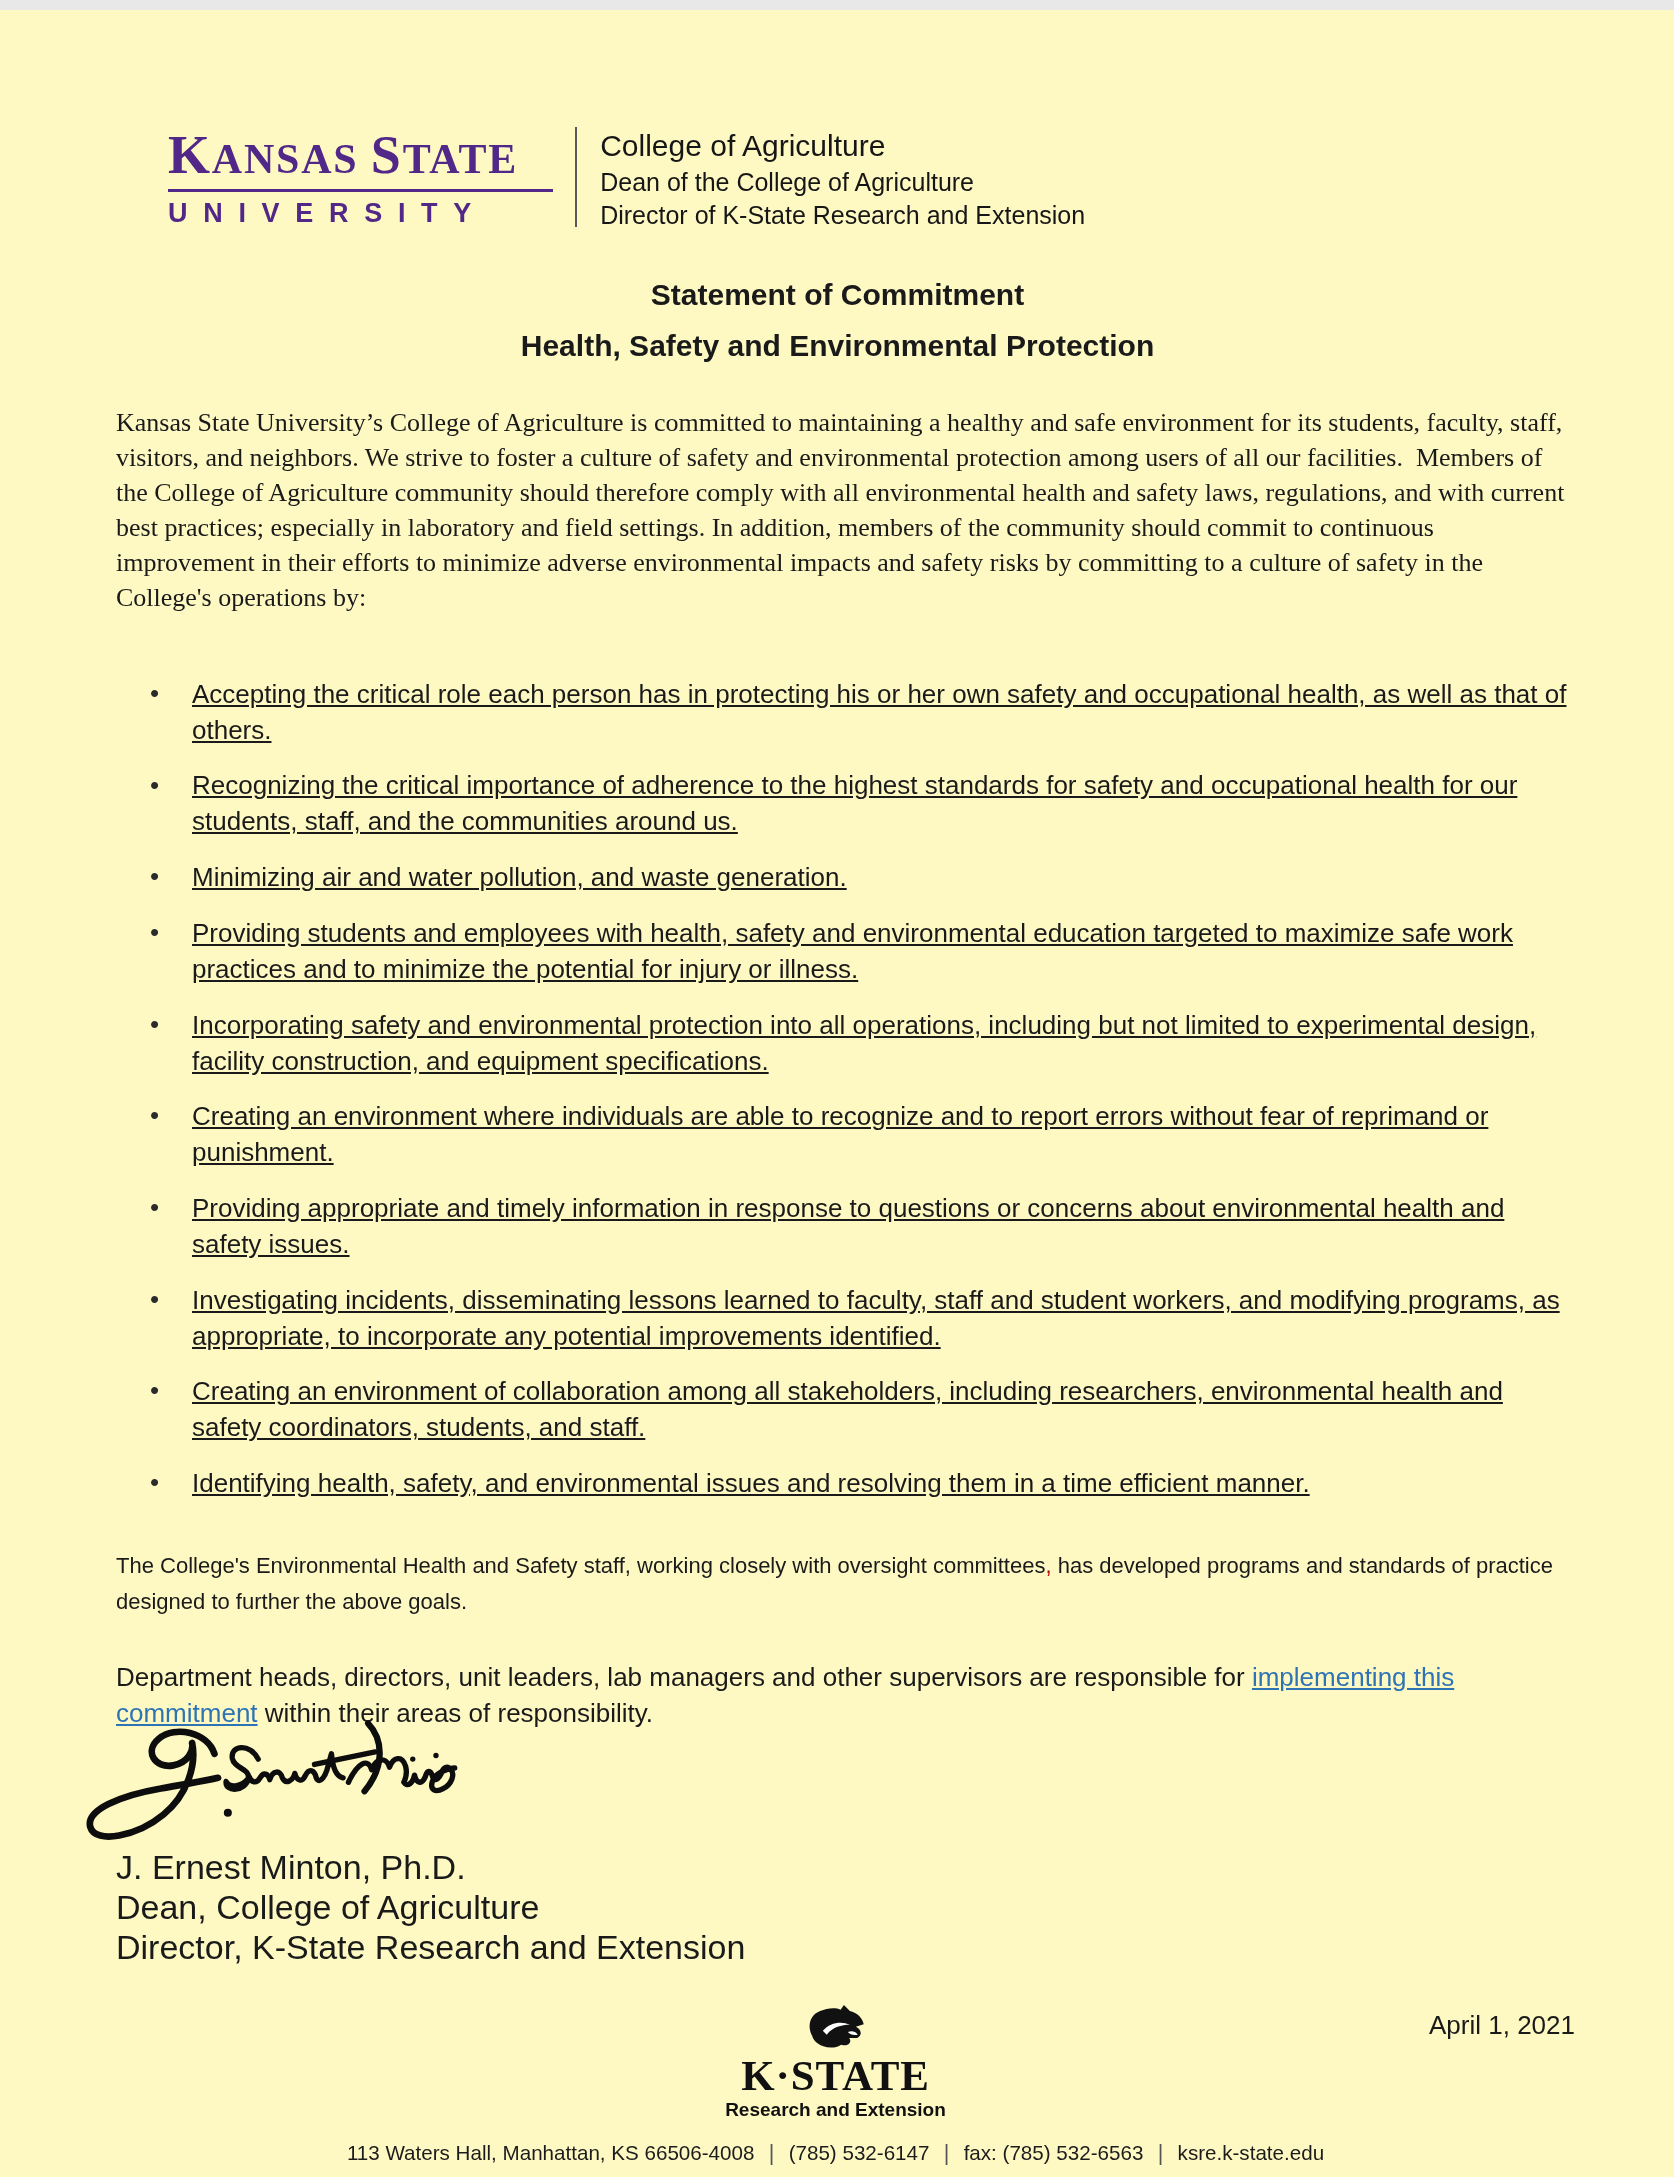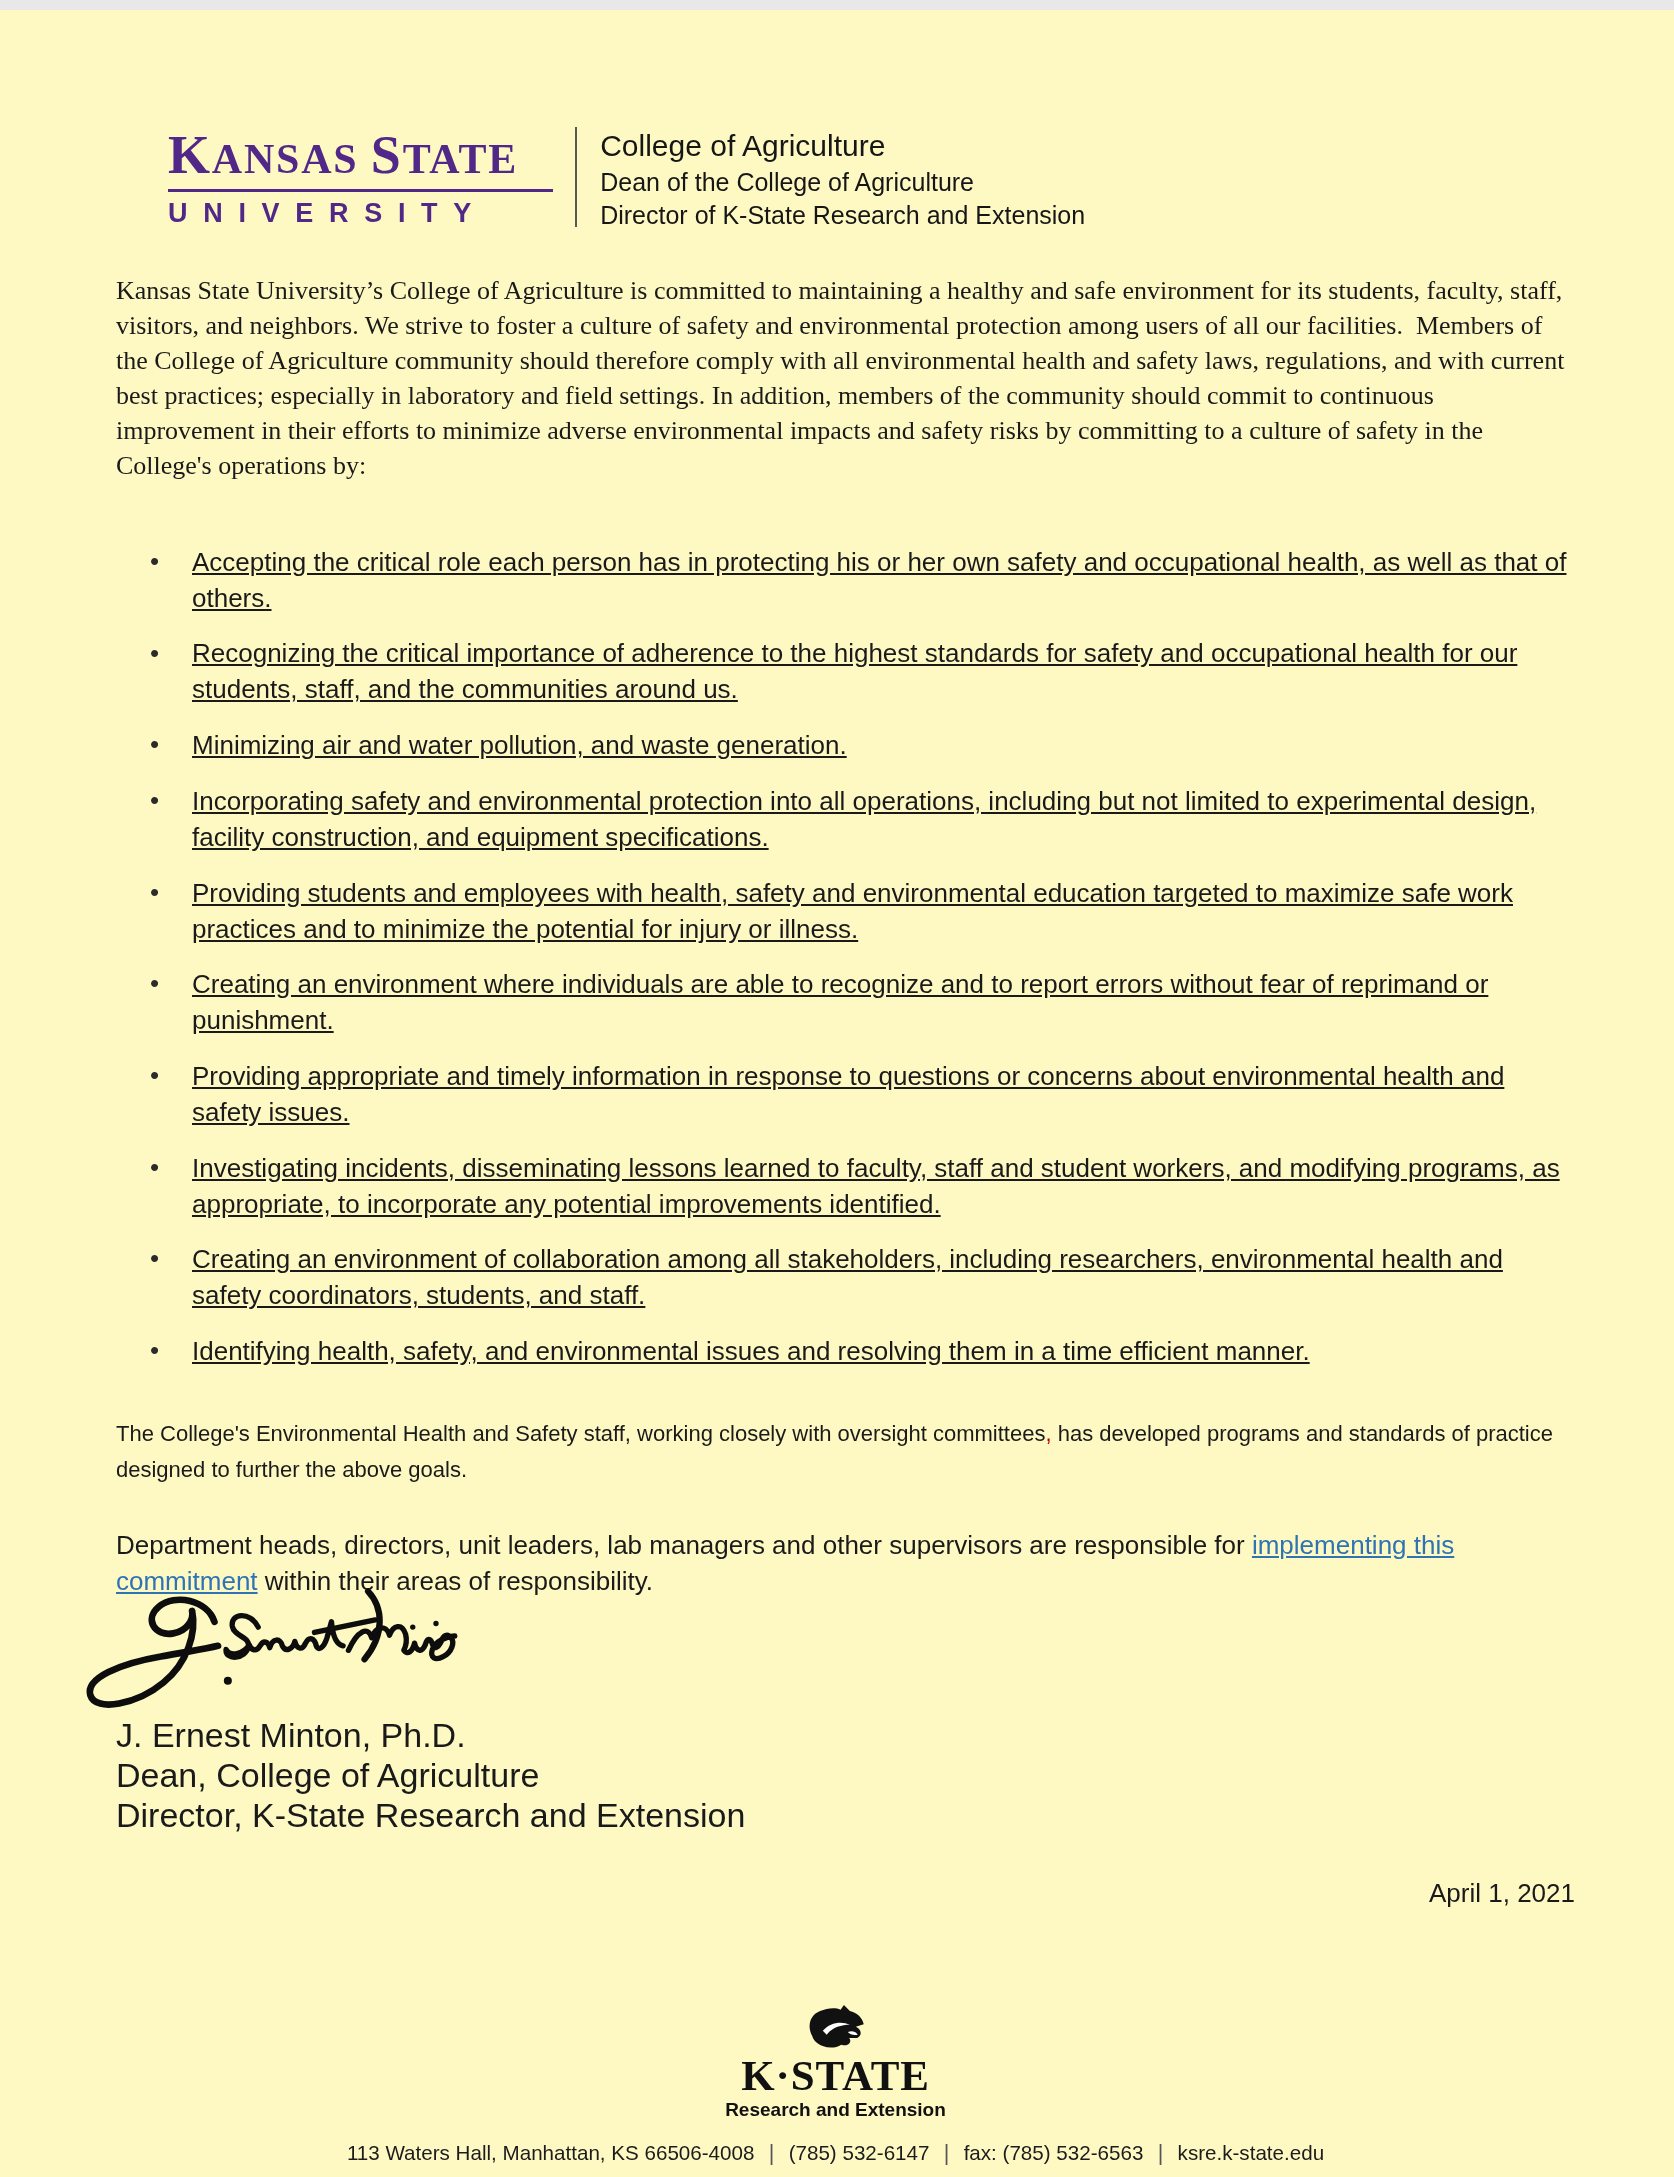--- a/index.html
+++ b/index.html
@@ -121,31 +121,35 @@
       <div class="ksu-bottom">UNIVERSITY</div>
     </div>
     <div class="head-divider"></div>
     <div class="dept">
       <div class="dept-line1">College of Agriculture</div>
       <div class="dept-line2">Dean of the College of Agriculture</div>
       <div class="dept-line3">Director of K-State Research and Extension</div>
     </div>
   </div>
 
+  <div class="doc-title">
+    <div class="t1">Statement of Commitment</div>
+    <div class="t2">Health, Safety and Environmental Protection</div>
+  </div>
 
   <div class="content">
 
     <p class="intro">Kansas State University’s College of Agriculture is committed to maintaining a healthy and safe environment for its students, faculty, staff, visitors, and neighbors. We strive to foster a culture of safety and environmental protection among users of all our facilities.  Members of the College of Agriculture community should therefore comply with all environmental health and safety laws, regulations, and with current best practices; especially in laboratory and field settings. In addition, members of the community should commit to continuous improvement in their efforts to minimize adverse environmental impacts and safety risks by committing to a culture of safety in the College's operations by:</p>
 
     <ul class="commitments">
       <li>Accepting the critical role each person has in protecting his or her own safety and occupational health, as well as that of others.</li>
       <li>Recognizing the critical importance of adherence to the highest standards for safety and occupational health for our students, staff, and the communities around us.</li>
       <li>Minimizing air and water pollution, and waste generation.</li>
+      <li>Providing students and employees with health, safety and environmental education targeted to maximize safe work practices and to minimize the potential for injury or illness.</li>
       <li>Incorporating safety and environmental protection into all operations, including but not limited to experimental design, facility construction, and equipment specifications.</li>
-      <li>Providing students and employees with health, safety and environmental education targeted to maximize safe work practices and to minimize the potential for injury or illness.</li>
       <li>Creating an environment where individuals are able to recognize and to report errors without fear of reprimand or punishment.</li>
       <li>Providing appropriate and timely information in response to questions or concerns about environmental health and safety issues.</li>
       <li>Investigating incidents, disseminating lessons learned to faculty, staff and student workers, and modifying programs, as appropriate, to incorporate any potential improvements identified.</li>
       <li>Creating an environment of collaboration among all stakeholders, including researchers, environmental health and safety coordinators, students, and staff.</li>
       <li>Identifying health, safety, and environmental issues and resolving them in a time efficient manner.</li>
     </ul>
 
     <p class="closing1"><span>The College's Environmental Health and Safety staff, working closely with oversight committees</span><span class="red-comma">,</span><span> has developed programs and standards of practice designed to further the above goals.</span></p>
 
     <p class="closing2"><span>Department heads, directors, unit leaders, lab managers and other supervisors are responsible for </span><span class="doc-link">implementing this commitment</span><span> within their areas of responsibility.</span></p>

